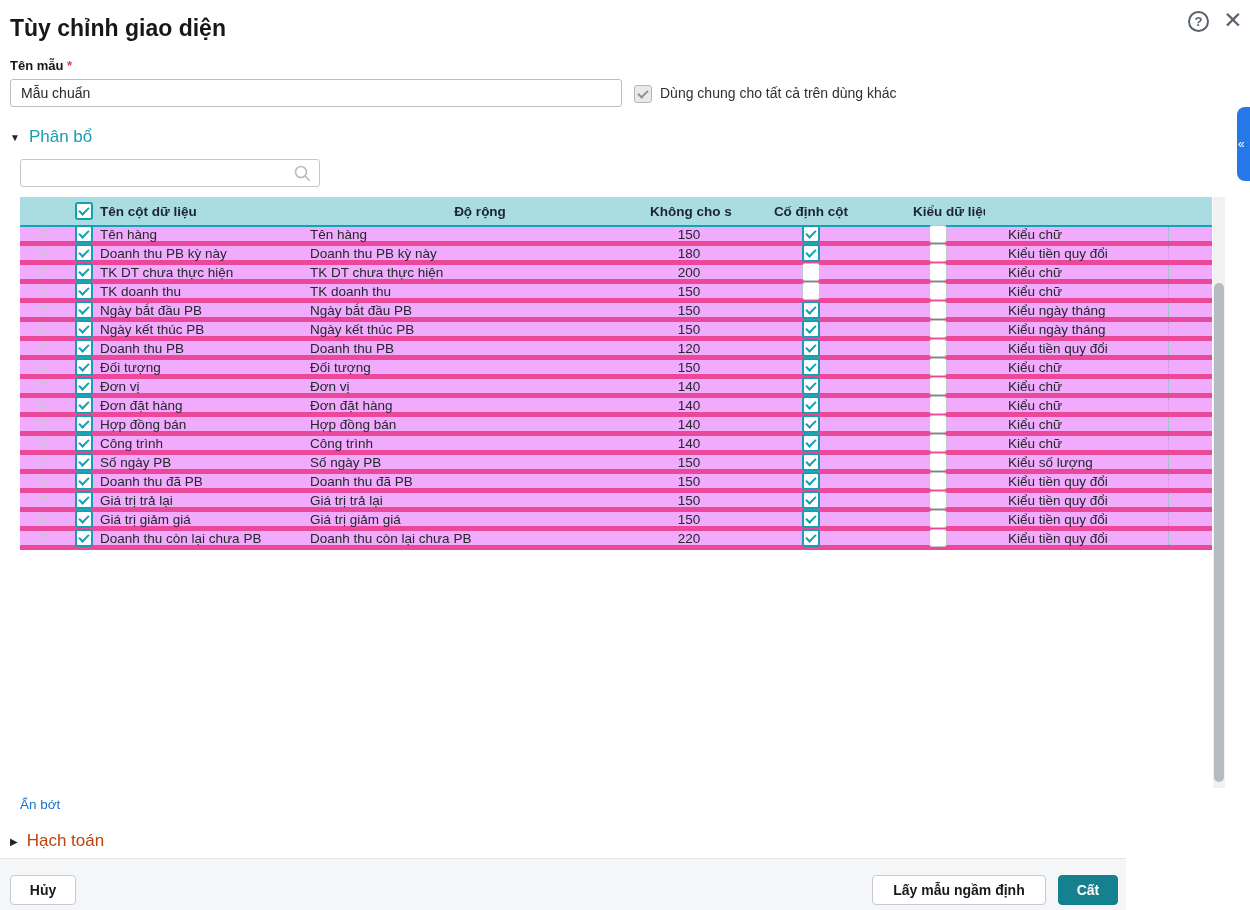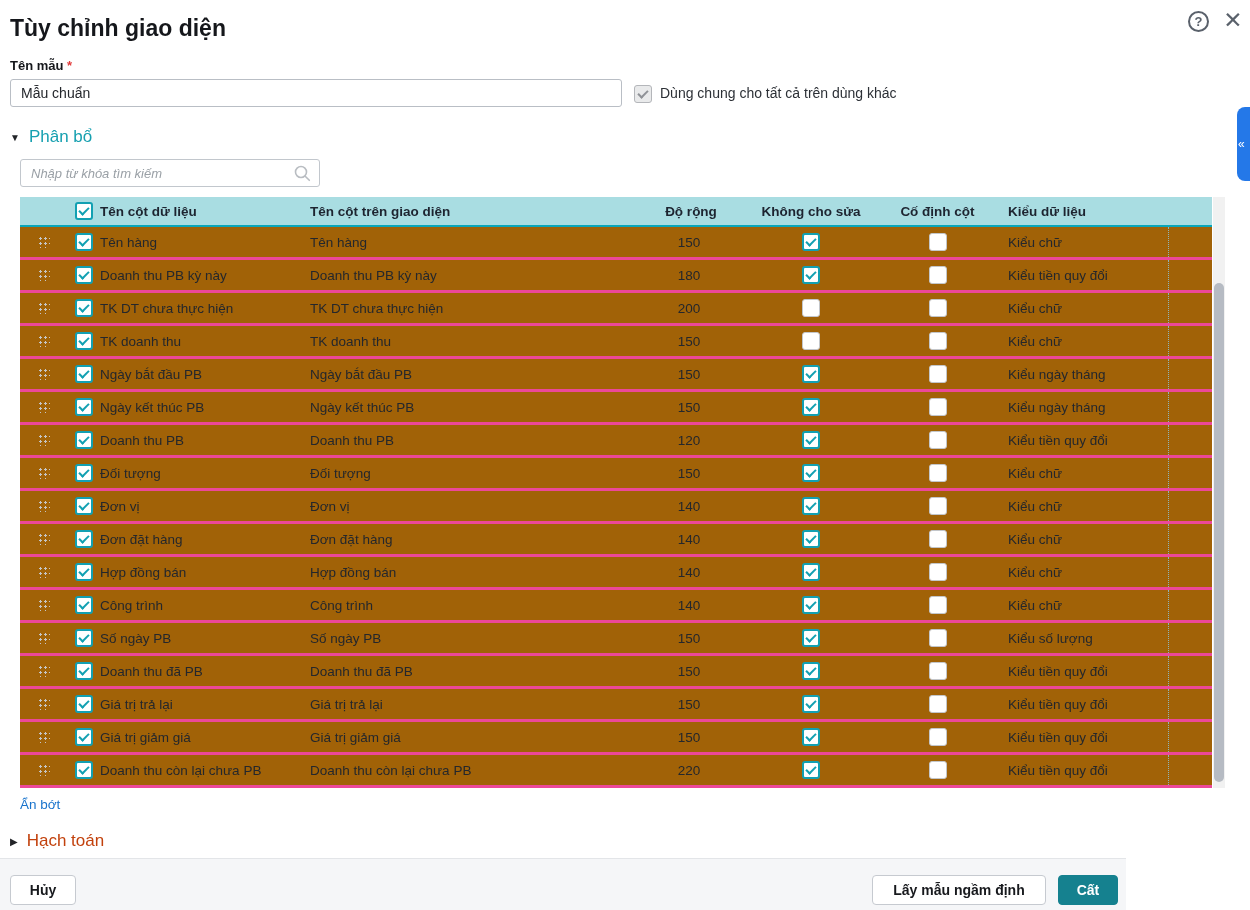--- a/index.html
+++ b/index.html
@@ -51,21 +51,21 @@
                  border-radius:3px; background:#fff; }
   .search-input { position:absolute; left:0; top:0; width:268px; height:26px; border:none; outline:none;
                   padding:0 10px; font-size:13px; font-style:italic; color:#555a60;
                   font-family:"Liberation Sans", sans-serif; background:transparent; }
   .search-input::placeholder { color:#9aa0a6; font-style:italic; }
   .search-icon { position:absolute; right:8px; top:5px; }
 
   
   .tbl { position:absolute; left:20px; top:197px; width:1192px; }
   .trow { display:grid; grid-template-columns:48px 32px 210px 340px 82px 158px 95px 183px 44px;
-          align-items:center; height:33px; border-bottom:3px solid #ec4899; background:#a16207; font-size:13.5px; }
+          align-items:center; height:19px; border-bottom:5px solid #ec4899; background:#f0abfc; font-size:13.5px; }
   .thead { height:30px; background:#a9dde2; border-bottom:2px solid #0aa6b9; font-weight:700; color:#1d2430; }
   .cell { overflow:hidden; white-space:nowrap; }
   .c-drag { display:flex; justify-content:center; }
   .c-cb { display:flex; justify-content:center; }
   .c-width { text-align:center; padding-right:4px; }
   .thead .c-width { text-align:center; padding-right:0; }
   .c-noedit, .c-fixed { display:flex; justify-content:center; }
   .thead .c-noedit, .thead .c-fixed { display:block; text-align:center; }
   .c-type { padding-left:23px; }
   .c-extra { border-left:1px dotted #8fb6ba; height:100%; }
@@ -110,35 +110,33 @@
 <div class="side-tab">
   <span>«</span>
 </div>
 
 <div class="section sec-phanbo">
   <span class="tri">▼</span>
   <span class="sec-title-teal">Phân bổ</span>
 </div>
 
 <div class="search-wrap">
-  <input class="search-input" placeholder="Nhập từ khóa tìm kiếm" style="">
   <svg class="search-icon" width="17" height="17" viewBox="0 0 17 17">
     <circle cx="7" cy="7" r="5.5" fill="none" stroke="#b9bdc2" stroke-width="1.6"></circle>
     <line x1="11.2" y1="11.2" x2="15.3" y2="15.3" stroke="#b9bdc2" stroke-width="1.6" stroke-linecap="round"></line>
   </svg>
 </div>
 
 <div class="tbl">
   <div class="trow thead">
     <div class="cell c-drag"></div>
     <div class="cell c-cb">
         <span class="cb checked"></span>
       </div>
     <div class="cell">Tên cột dữ liệu</div>
-    <div class="cell">Tên cột trên giao diện</div>
     <div class="cell c-width">Độ rộng</div>
     <div class="cell c-noedit">Không cho sửa</div>
     <div class="cell c-fixed">Cố định cột</div>
     <div class="cell c-type">Kiểu dữ liệu</div>
     <div class="cell c-extra"></div>
   </div>
   <div id="tbody">
   <div class="trow">
     <div class="cell c-drag">
           <span class="drag"></span>

